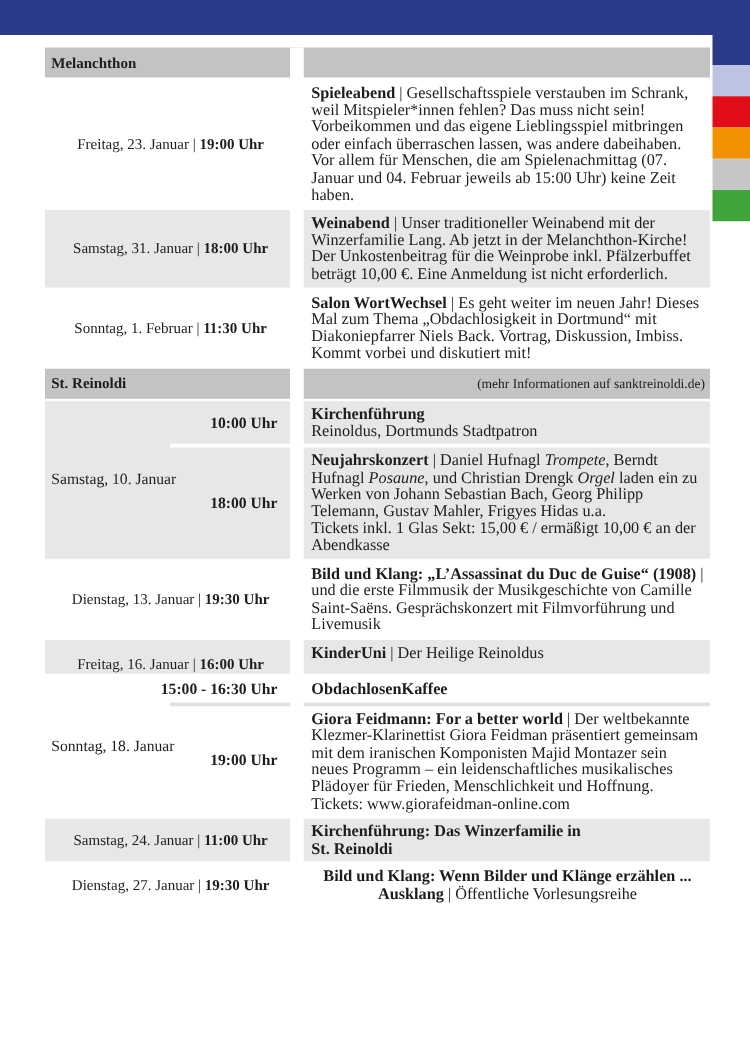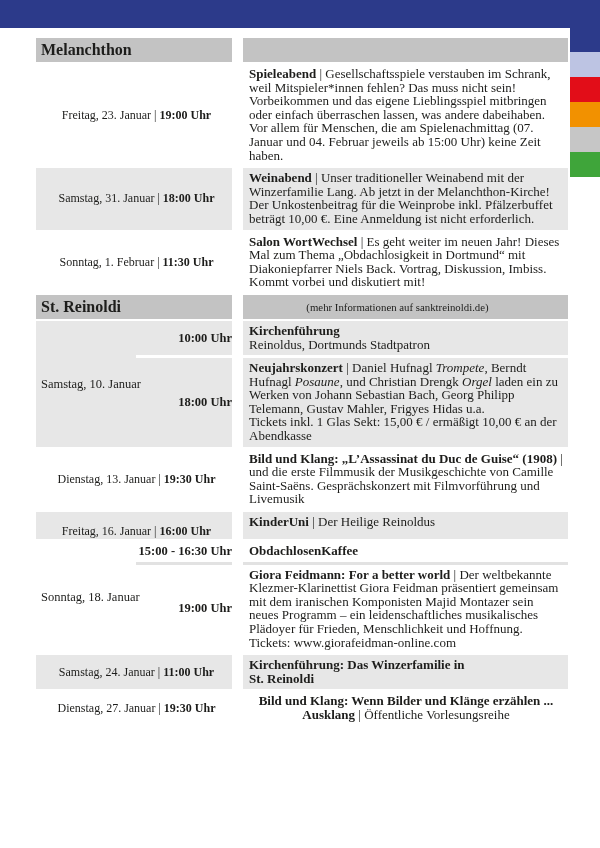--- a/index.html
+++ b/index.html
@@ -13,31 +13,31 @@
   .color-strip .sq{width:30px;height:25px;}
   .color-strip .sq:first-child{height:52px;}
 
   .table-wrap{position:absolute;left:36px;top:38px;width:532px;}
   .gutter-stripe{position:absolute;left:196px;top:0;bottom:0;width:11px;background:#ffffff;z-index:5;pointer-events:none;}
 
   .section-header{
     display:grid;grid-template-columns:196px 11px 325px;align-items:center;
     height:24px;background:var(--c-header,#c3c3c3);margin-bottom:2px;
   }
-  .section-title{grid-column:1/3;font-weight:bold;font-size:16px;padding-left:5px;white-space:nowrap;}
-  .section-note{grid-column:3/4;text-align:center;font-size:10.8px;padding-right:16px;white-space:nowrap;}
+  .section-title{grid-column:1/3;font-weight:bold;font-size:12px;padding-left:5px;white-space:nowrap;}
+  .section-note{grid-column:3/4;text-align:right;font-size:10.8px;padding-right:4px;white-space:nowrap;}
 
   .srow{display:grid;grid-template-columns:196px 11px 325px;margin-bottom:2px;position:relative;}
   .srow.gray{background:var(--c-shade,#e7e7e7);}
   .srow.white{background:#ffffff;}
 
   .dt-cell{grid-column:1/2;align-self:center;padding-left:5px;font-size:12px;white-space:nowrap;text-align:center;}
   .dt-cell .t{font-weight:bold;}
   .date-abs{position:absolute;left:5px;top:50%;transform:translateY(-50%);font-size:12.5px;white-space:nowrap;z-index:6;}
-  .time-cell{grid-column:1/2;align-self:center;text-align:right;padding-right:0;font-weight:bold;font-size:12.5px;white-space:nowrap;}
+  .time-cell{grid-column:1/2;align-self:center;text-align:right;padding-right:10px;font-weight:bold;font-size:12.5px;white-space:nowrap;}
   .content-cell{grid-column:3/4;padding:3px 5px 4px 6px;font-size:13px;line-height:13.6px;}
   .seg-b{font-weight:bold;}
   .seg-i{font-style:italic;}
 
   .entry-divider{grid-column:1/4;height:3px;margin-left:100px;}
   .srow.gray .entry-divider{background:#ffffff;}
   .srow.white .entry-divider{background:var(--c-divider,#e2e2e2);}
 </style>
 </head>
 <body style="--c-topbar: #2c3a8a; --c-header: #c3c3c3; --c-shade: #e7e7e7; --c-divider: #e2e2e2; color: rgb(29, 29, 27);">

